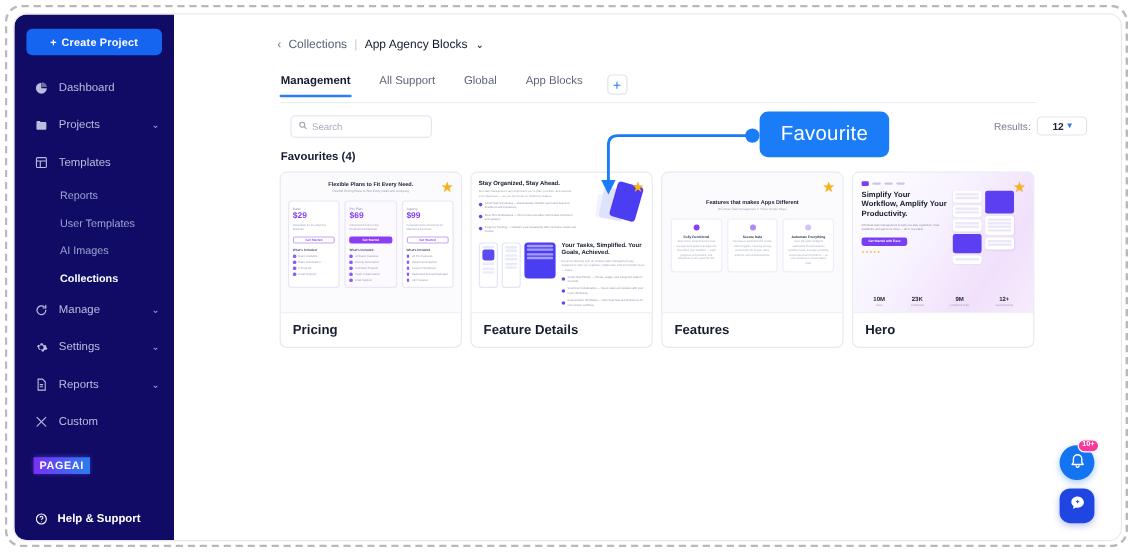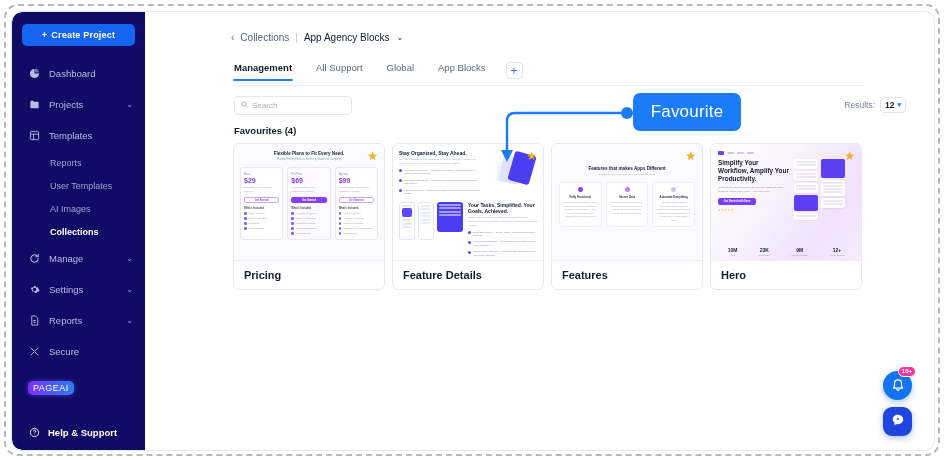--- a/index.html
+++ b/index.html
@@ -78,23 +78,23 @@
     padding-left: 38px;
     font-size: 9px;
     color: #9ea3cf;
     cursor: pointer;
   }
   .sub-item.selected { color:#ffffff; font-weight: bold; }
   .pageai {
     margin: 14px 0 0 16px;
     display: inline-block;
     padding: 2px 5px;
-    border-radius: 5px;
+    border-radius: 0;
     font-size: 9px;
-    font-weight: normal;
+    font-weight: bold;
     letter-spacing: .5px;
     color: #fff;
     background: linear-gradient(90deg,#7b2ff7 0%, #4b5cf5 55%, #2c7cf0 100%);
     box-shadow: 0 0 4px rgba(120,80,255,.6);
   }
   .help {
     position:absolute; left: 16px; bottom: 12px;
     display:flex; align-items:center; gap:8px;
     font-size:9.5px; font-weight:bold; color:#ffffff; cursor:pointer;
   }
@@ -132,34 +132,34 @@
     content:""; position:absolute; left:-1px; right:12px; bottom:-1px; height:2px;
     background:#2b7cf6; border-radius:2px;
   }
   .tab-add {
     width:17px; height:17px; border:1px solid #dfe3ec; border-radius:4px;
     color:#2b7cf6; font-size:12px; display:flex; align-items:center; justify-content:center;
     cursor:pointer; margin-left:-4px;
   }
 
   .search-box {
-    position:absolute; left: 89px; top: 84px;
+    position:absolute; left: 97px; top: 84px;
     width: 118px; height: 19px;
     border:1px solid #e4e7ef; border-radius: 4px;
     display:flex; align-items:center; gap:4px; padding: 0 6px;
     font-size: 8px; color:#a8adbd; background:#fff; cursor:text;
   }
   .results-wrap {
     position:absolute; right: 28px; top: 85px;
     display:flex; align-items:center; gap:5px;
     font-size: 8.5px; color:#7b8194;
   }
   .results-select {
     border:1px solid #e2e5ee; border-radius:4px; height:16px;
-    padding: 0 4px; display:flex; align-items:center; gap:3px;
+    padding: 0 12px; display:flex; align-items:center; gap:3px;
     font-size:8.5px; color:#1d2439; font-weight:bold; cursor:pointer;
   }
   .results-select .cd { color:#2b7cf6; font-size:7px; }
 
   .section-title {
     position:absolute; left:89px; top:113px;
     font-size:9.5px; font-weight:bold; color:#161c30;
   }
 
   
@@ -381,21 +381,21 @@
       <span>Reports</span>
       <span class="chev">⌄</span>
     </div>
 
     <div class="nav-item">
       <span class="nav-icon">
         <svg width="11" height="11" viewBox="0 0 24 24" fill="none" stroke="#b9bddf" stroke-width="2" stroke-linecap="round">
               <path d="M4 4l7 7M20 4l-7 7M4 20l7-7M20 20l-7-7"></path>
             </svg>
       </span>
-      <span>Secure</span>
+      <span>Custom</span>
     </div>
 
     <div class="pageai">PAGEAI</div>
 
     <div class="help">
       <span class="nav-icon">
         <svg width="11" height="11" viewBox="0 0 24 24" fill="none" stroke="#ffffff" stroke-width="2">
               <circle cx="12" cy="12" r="9"></circle>
               <path d="M9.5 9.5a2.6 2.6 0 1 1 3.4 2.5c-.6.3-.9.8-.9 1.5"></path>
               <circle cx="12" cy="17" r=".9" fill="#fff" stroke="none"></circle>

